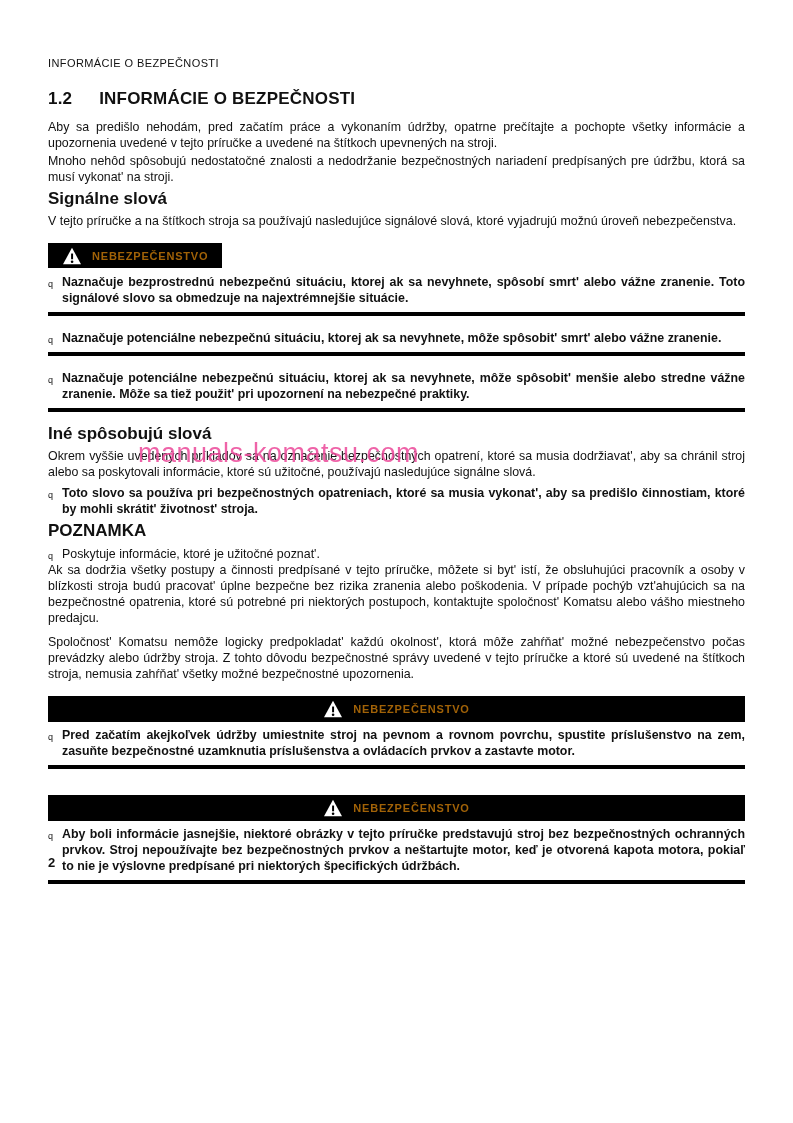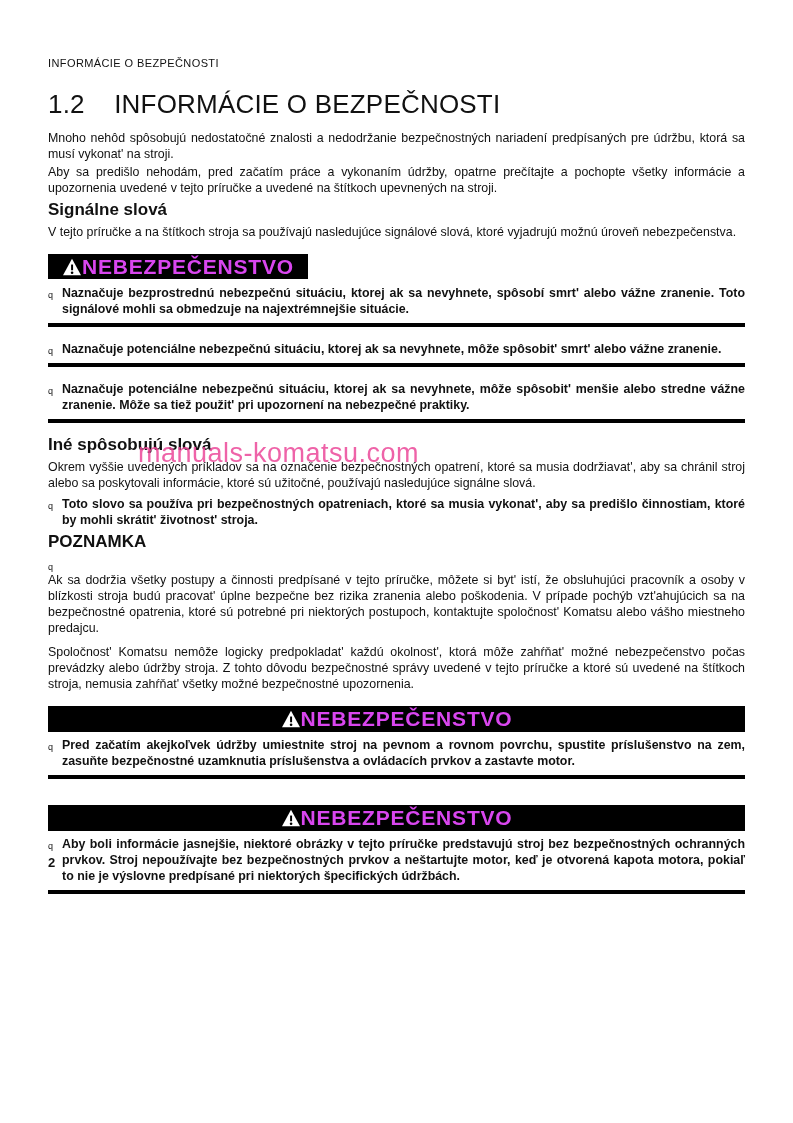--- a/index.html
+++ b/index.html
@@ -3,30 +3,30 @@
 <meta charset="utf-8">
 <style>
   html,body { margin:0; padding:0; background:#ffffff; }
   .page {
     width:793px; height:906px; position:relative; overflow:hidden;
     background:#ffffff; box-sizing:border-box;
     padding:57px 48px 0 48px;
     font-family:"Liberation Sans", sans-serif; color:#111;
   }
   .running-header { font-size:11px; letter-spacing:0.4px; margin:0 0 20px 0; }
-  .title { font-size:26px; font-weight:normal; margin:0 0 10px 0; letter-spacing:0.2px; }
+  .title { font-size:17px; font-weight:bold; margin:0 0 10px 0; letter-spacing:0.2px; }
   .title-num { margin-right:22px; }
   p.body { font-size:12.4px; line-height:16px; text-align:justify; margin:0 0 2px 0; }
   .subheading { font-size:17px; font-weight:bold; margin:4px 0 4px 0; }
   .subheading.spaced { margin-top:12px; }
 
   .signal-block { margin-top:14px; }
   .signal-bar {
-    background:#000; color:#d946ef; font-weight:bold; font-size:21px;
-    letter-spacing:0.8px; align-items:center; height:25px; padding:0 14px;
+    background:#000; color:#a16207; font-weight:bold; font-size:11px;
+    letter-spacing:0.8px; align-items:center; gap:10px; height:25px; padding:0 14px;
   }
   .signal-bar.partial { display:inline-flex; }
   .signal-bar.full { display:flex; justify-content:center; height:26px; }
   .warn-icon { display:inline-flex; align-items:center; }
   .thick-rule { border-bottom:4px solid #000; margin-top:6px; }
 
   .bullet-row { display:flex; margin-top:5px; }
   .q { font-size:9px; width:14px; flex:none; padding-top:5px; }
   .bullet-text { margin:0; font-size:12.4px; line-height:16px; text-align:justify; }
   .bullet-text.bold { font-weight:bold; }
@@ -44,40 +44,40 @@
 
 <div class="page">
 
   <div class="running-header">INFORMÁCIE O BEZPEČNOSTI</div>
 
   <h1 class="title">
     <span class="title-num">1.2</span>
     <span class="title-text">INFORMÁCIE O BEZPEČNOSTI</span>
   </h1>
 
+  <p class="body">Aby sa predišlo nehodám, pred začatím práce a vykonaním údržby, opatrne prečítajte a pochopte všetky informácie a upozornenia uvedené v tejto príručke a uvedené na štítkoch upevnených na stroji.</p>
   <p class="body">Mnoho nehôd spôsobujú nedostatočné znalosti a nedodržanie bezpečnostných nariadení predpísaných pre údržbu, ktorá sa musí vykonat' na stroji.</p>
-  <p class="body">Aby sa predišlo nehodám, pred začatím práce a vykonaním údržby, opatrne prečítajte a pochopte všetky informácie a upozornenia uvedené v tejto príručke a uvedené na štítkoch upevnených na stroji.</p>
 
   <div class="subheading">Signálne slová</div>
   <p class="body">V tejto príručke a na štítkoch stroja sa používajú nasledujúce signálové slová, ktoré vyjadrujú možnú úroveň nebezpečenstva.</p>
 
   <section class="signal-block">
     <div class="signal-bar partial">
       <span class="warn-icon">
         <svg width="20" height="18" viewBox="0 0 24 22">
             <path d="M12 1 L23 21 L1 21 Z" fill="#fff"></path>
             <rect x="10.9" y="8" width="2.4" height="7" fill="#000"></rect>
             <circle cx="12.1" cy="18" r="1.6" fill="#000"></circle>
           </svg>
       </span>
       <span class="signal-label">NEBEZPEČENSTVO</span>
     </div>
     <div class="bullet-row">
       <span class="q">q</span>
-      <p class="bullet-text bold">Naznačuje bezprostrednú nebezpečnú situáciu, ktorej ak sa nevyhnete, spôsobí smrt' alebo vážne zranenie. Toto signálové mohli sa obmedzuje na najextrémnejšie situácie.</p>
+      <p class="bullet-text bold">Naznačuje bezprostrednú nebezpečnú situáciu, ktorej ak sa nevyhnete, spôsobí smrt' alebo vážne zranenie. Toto signálové slovo sa obmedzuje na najextrémnejšie situácie.</p>
     </div>
     <div class="thick-rule"></div>
   </section>
 
   <section class="signal-block">
     <div class="bullet-row">
       <span class="q">q</span>
       <p class="bullet-text bold">Naznačuje potenciálne nebezpečnú situáciu, ktorej ak sa nevyhnete, môže spôsobit' smrt' alebo vážne zranenie.</p>
     </div>
     <div class="thick-rule"></div>
@@ -95,20 +95,21 @@
   <p class="body">Okrem vyššie uvedených príkladov sa na označenie bezpečnostných opatrení, ktoré sa musia dodržiavat', aby sa chránil stroj alebo sa poskytovali informácie, ktoré sú užitočné, používajú nasledujúce signálne slová.</p>
 
   <div class="bullet-row">
     <span class="q">q</span>
     <p class="bullet-text bold">Toto slovo sa používa pri bezpečnostných opatreniach, ktoré sa musia vykonat', aby sa predišlo činnostiam, ktoré by mohli skrátit' životnost' stroja.</p>
   </div>
 
   <div class="subheading">POZNAMKA</div>
   <div class="bullet-row">
     <span class="q">q</span>
+    <p class="bullet-text">Poskytuje informácie, ktoré je užitočné poznat'.</p>
   </div>
 
   <p class="body">Ak sa dodržia všetky postupy a činnosti predpísané v tejto príručke, môžete si byt' istí, že obsluhujúci pracovník a osoby v blízkosti stroja budú pracovat' úplne bezpečne bez rizika zranenia alebo poškodenia. V prípade pochýb vzt'ahujúcich sa na bezpečnostné opatrenia, ktoré sú potrebné pri niektorých postupoch, kontaktujte spoločnost' Komatsu alebo vášho miestneho predajcu.</p>
   <p class="body closing-p">Spoločnost' Komatsu nemôže logicky predpokladat' každú okolnost', ktorá môže zahŕňat' možné nebezpečenstvo počas prevádzky alebo údržby stroja. Z tohto dôvodu bezpečnostné správy uvedené v tejto príručke a ktoré sú uvedené na štítkoch stroja, nemusia zahŕňat' všetky možné bezpečnostné upozornenia.</p>
 
   <section class="signal-block">
     <div class="signal-bar full">
       <span class="warn-icon">
         <svg width="20" height="18" viewBox="0 0 24 22">
             <path d="M12 1 L23 21 L1 21 Z" fill="#fff"></path>

